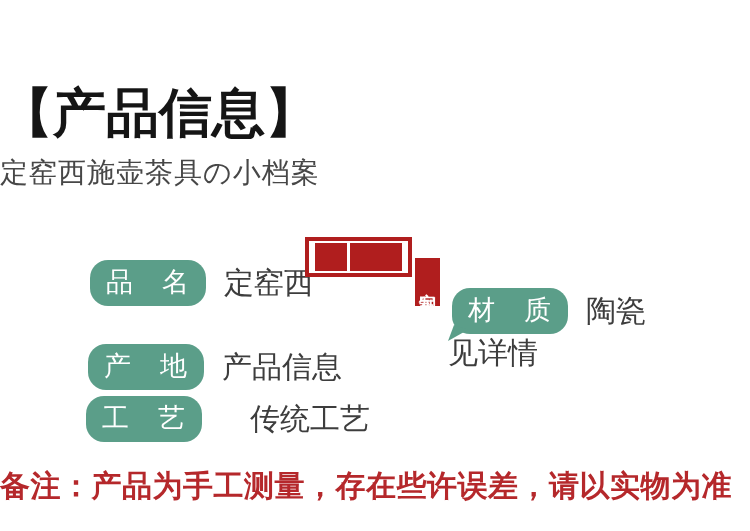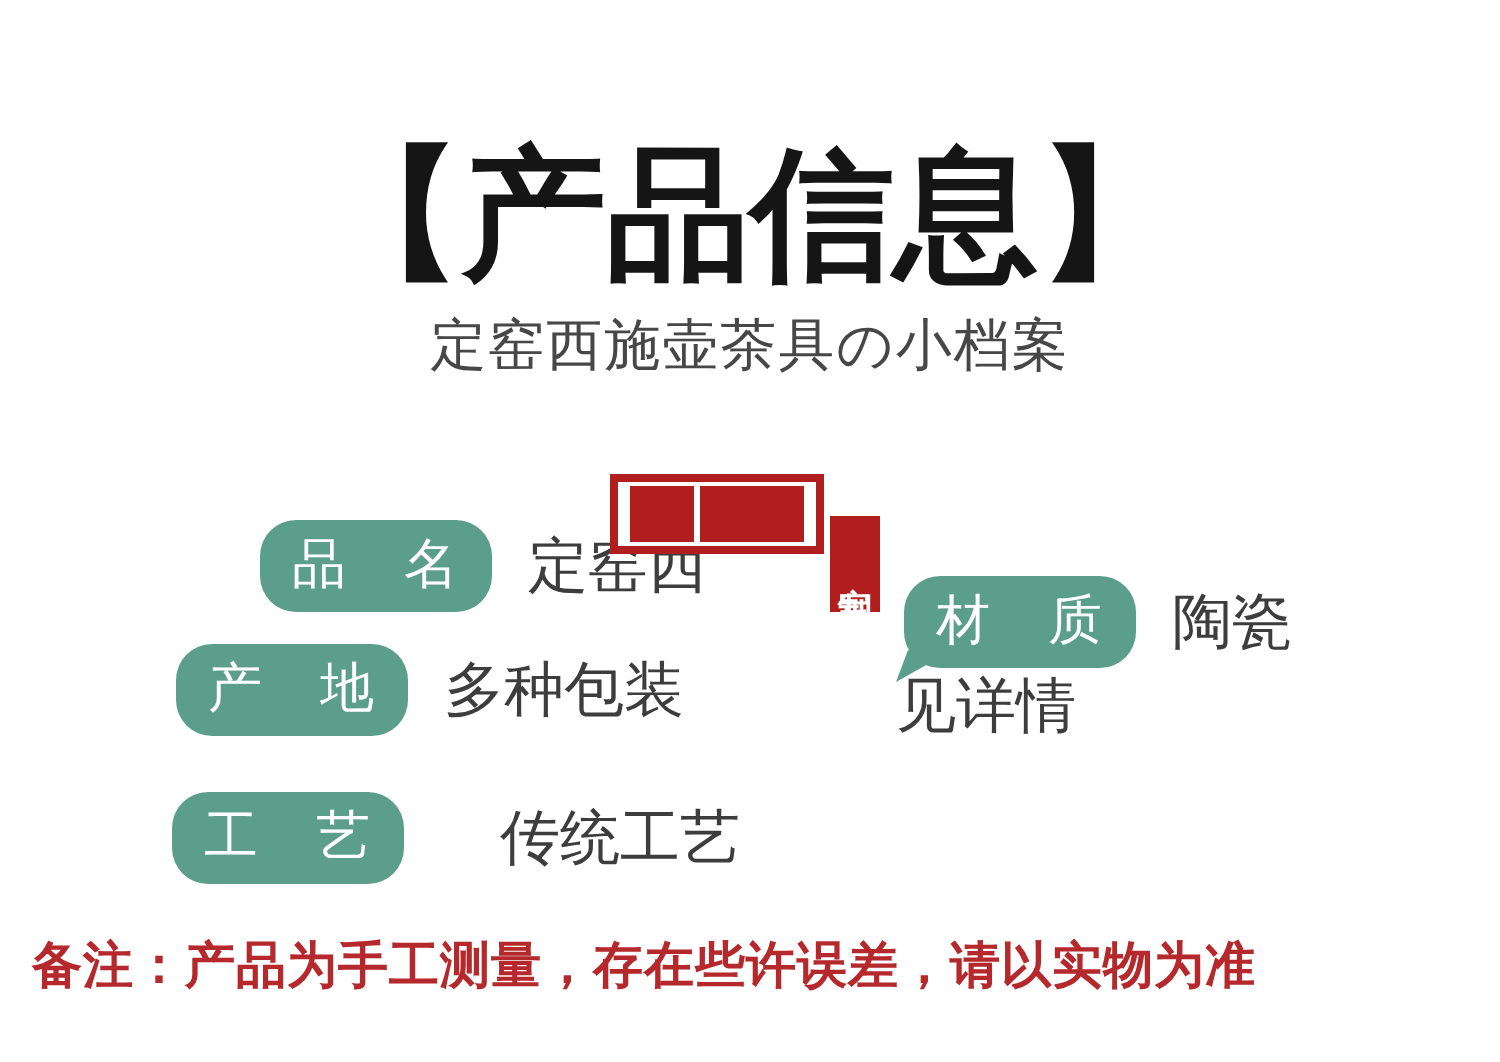--- a/index.html
+++ b/index.html
@@ -10,27 +10,27 @@
     --title_black:#151515;
   }
   html,body{margin:0;padding:0;}
   body{
     width:750px;height:531px;background:#ffffff;overflow:hidden;
     font-family:"Liberation Sans", sans-serif;
   }
   .page{position:relative;width:750px;height:531px;background:#ffffff;}
 
   .title{
-    position:absolute;top:83px;left:0;width:750px;text-align:center;
-    font-family:Liberation Mono, monospace;
-    font-size:72px;line-height:60px;font-weight:bold;color:var(--title_black);
+    position:absolute;top:83px;left:0;width:750px;
+    font-family:Liberation Sans, sans-serif;
+    font-size:53px;line-height:60px;font-weight:bold;color:var(--title_black);
     letter-spacing:0px;white-space:nowrap;
   }
   .subtitle{
-    position:absolute;top:155px;left:0;width:750px;text-align:center;
+    position:absolute;top:155px;left:0;width:750px;
     font-size:28px;line-height:36px;font-weight:300;color:#474747;
     letter-spacing:1px;white-space:nowrap;
   }
 
   .spec-row{
     position:absolute;display:flex;align-items:center;gap:18px;height:46px;
   }
   .spec-label{
     width:116px;height:46px;border-radius:18px;background:var(--button_green);
     color:#ffffff;font-size:27px;font-weight:300;letter-spacing:1px;
@@ -39,22 +39,22 @@
   }
   .spec-label.tail::after{
     content:"";position:absolute;left:-4px;bottom:-7px;width:20px;height:16px;
     background:var(--button_green);
     clip-path:polygon(0 100%, 30% 0, 100% 30%);
   }
   .spec-value{
     font-size:30px;font-weight:300;color:var(--text_dark);white-space:nowrap;font-family:Liberation Serif, serif;
   }
 
-  .row-l1{left:90px;top:260px;margin-left:40px;}
-  .row-l2{left:88px;top:322px;}
+  .row-l1{left:90px;top:260px;}
+  .row-l2{left:88px;top:344px;}
   .row-l3{left:86px;top:396px;gap:48px;}
   .row-r1{left:452px;top:256px;margin-top:32px;}
   .row-r2{left:448px;top:330px;}
   .row-r3{left:448px;top:395px;}
 
   .stamp-box{
     position:absolute;left:305px;top:237px;width:107px;height:40px;
     border:4px solid var(--stamp_red);background:#ffffff;box-sizing:border-box;
     display:flex;gap:3px;padding:2px 6px;z-index:3;
   }
@@ -63,39 +63,39 @@
   .stamp-tag{
     position:absolute;left:415px;top:258px;width:25px;height:48px;
     background:var(--stamp_red);color:#ffffff;z-index:3;
     writing-mode:vertical-rl;text-orientation:upright;
     font-size:17px;font-weight:700;letter-spacing:2px;
     display:flex;align-items:center;justify-content:center;
   }
 
   .note{
     position:absolute;top:466px;left:0;width:644px;text-align:center;
-    font-size:25px;font-weight:600;color:var(--note_red);
+    font-size:30px;font-weight:600;color:var(--note_red);
     letter-spacing:0.5px;white-space:nowrap;
   }
 </style>
 </head>
 <body>
 
 <div class="page">
 
   <div class="title">【产品信息】</div>
   <div class="subtitle">定窑西施壶茶具の小档案</div>
 
   <div class="spec-row row-l1">
     <div class="spec-label">品　名</div>
     <div class="spec-value">定窑西</div>
   </div>
   <div class="spec-row row-l2">
     <div class="spec-label">产　地</div>
-    <div class="spec-value">多种包装</div>
+    <div class="spec-value">产品信息</div>
   </div>
   <div class="spec-row row-l3">
     <div class="spec-label">工　艺</div>
     <div class="spec-value">传统工艺</div>
   </div>
 
   <div class="spec-row row-r1">
     <div class="spec-label tail">材　质</div>
     <div class="spec-value">陶瓷</div>
   </div>

